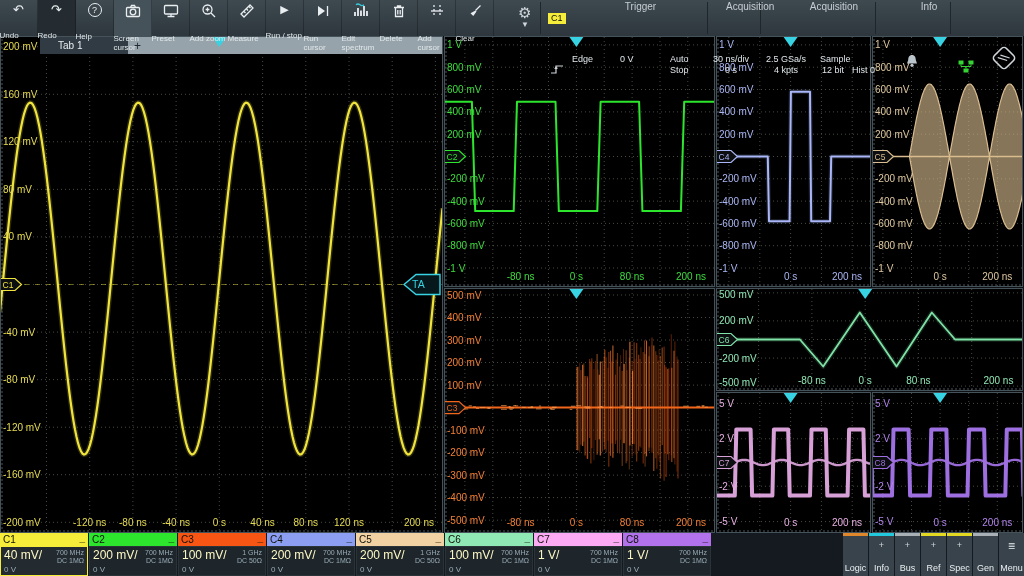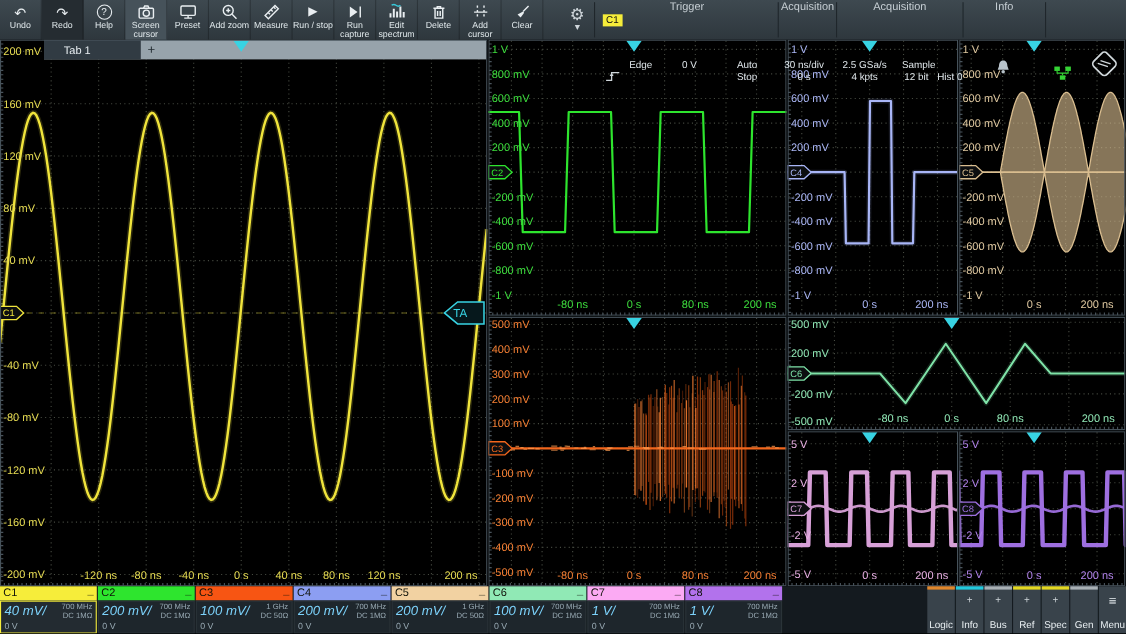--- a/index.html
+++ b/index.html
@@ -8,48 +8,48 @@
   
   .toolbar{position:absolute;left:0;top:0;width:1024px;height:36px;
            background:linear-gradient(#3e4950,#2e373d);display:flex;z-index:5;}
   .tb-btn{width:38px;height:36px;display:flex;flex-direction:column;align-items:center;
           justify-content:flex-start;padding-top:3px;box-sizing:border-box;cursor:default;
           border-right:1px solid rgba(0,0,0,0.25);}
   .tb-btn:nth-child(2){background:#252c31;}
   .tb-btn:nth-child(4){background:#46525a;}
   .tb-icon{height:16px;display:flex;align-items:center;justify-content:center;color:#e9eef1;}
   .tb-icon svg{stroke:#e9eef1;fill:none;stroke-width:1.3;}
-  .tb-label{font-size:8px;line-height:1.12;color:#dfe7ea;text-align:center;width:38px;}
+  .tb-label{font-size:8px;line-height:1.12;color:#dfe7ea;text-align:left;width:38px;margin-top:16px;}
   .glyph{font-size:13px;line-height:13px;}
   .icoq{width:12px;height:12px;border:1.2px solid #e9eef1;border-radius:50%;font-size:9px;
         line-height:12px;text-align:center;display:inline-block;}
   
   .statusbar{position:absolute;left:512px;top:0;width:512px;height:36px;z-index:6;
              color:#dfe6ea;font-size:9px;}
   .vsep{position:absolute;top:2px;bottom:2px;width:1px;background:#1f262b;}
-  .sec-h{position:absolute;top:1px;font-size:10px;color:#c6ced3;text-align:center;}
+  .sec-h{position:absolute;top:1px;font-size:10px;color:#c6ced3;text-align:center;padding-left:16px;}
   .sv{position:absolute;white-space:nowrap;margin-top:40px;}
   .c1badge{position:absolute;background:#f6ed3a;color:#111;font-size:9px;padding:0 3px;
            height:11px;line-height:11px;}
   .gear{position:absolute;left:6px;top:4px;font-size:15px;color:#cfd6db;}
   .gcaret{position:absolute;left:9px;top:20px;font-size:8px;color:#cfd6db;}
   
   #screen{position:absolute;left:0;top:0;width:1024px;height:576px;}
   #screen svg{position:absolute;}
   #screen text{font-family:"Liberation Sans",sans-serif;}
   
   .bottombar{position:absolute;left:0;top:533px;width:1024px;height:43px;background:#141a1f;
              display:flex;z-index:5;}
   .ch-cell{width:88px;margin-right:1px;display:flex;flex-direction:column;}
   .ch-head{height:13px;display:flex;justify-content:space-between;align-items:center;
            padding:0 3px;font-size:10px;color:#10130a;}
   .ch-min{margin-top:-5px;font-weight:bold;}
   .ch-body{flex:1;background:#1e262c;position:relative;border:1px solid #2a3338;box-sizing:border-box;}
   .ch-body.active{border-color:#f6ed3a;background:#232b31;}
-  .ch-scale{position:absolute;left:3px;top:1px;font-size:12px;color:#7dd3fc;font-style:italic;}
+  .ch-scale{position:absolute;left:3px;top:1px;font-size:12px;color:#fef9c3;}
   .ch-bw{position:absolute;right:3px;top:2px;text-align:right;font-size:7px;line-height:1.2;color:#9aabb5;}
   .ch-off{position:absolute;left:3px;bottom:1px;font-size:8px;color:#9aabb5;}
   .bb-group{position:absolute;right:0;top:0;height:43px;display:flex;}
   .bb-btn{width:25px;margin-left:1px;background:#39434b;position:relative;display:flex;
           flex-direction:column;align-items:center;justify-content:flex-end;
           padding-bottom:3px;box-sizing:border-box;font-size:9px;color:#e9eff2;}
   .bb-strip{position:absolute;top:0;left:0;right:0;height:3px;}
   .bb-plus{position:absolute;top:7px;font-size:9px;color:#cfd6da;}
   .bb-menu{position:absolute;top:6px;font-size:12px;color:#e9eff2;}
 </style>
@@ -497,21 +497,21 @@
         </span>
         <span class="tb-label">Run / stop</span>
       </div>
       <div class="tb-btn">
         <span class="tb-icon">
           <svg width="16" height="16">
             <path d="M3,3 L10,8 L3,13 Z" fill="#e9eef1" stroke="none"></path>
             <path d="M12.5,3 V13"></path>
           </svg>
         </span>
-        <span class="tb-label">Run capture</span>
+        <span class="tb-label">Run cursor</span>
       </div>
       <div class="tb-btn">
         <span class="tb-icon">
           <svg width="16" height="16">
             <path d="M2,13 V9 M5,13 V5 M8,13 V7.5 M11,13 V3 M14,13 V8" stroke-width="1.8"></path>
             <path d="M3,1.8 Q5,0.2 7,1.8 T11,1.8" stroke="#38c8d8"></path>
           </svg>
         </span>
         <span class="tb-label">Edit spectrum</span>
       </div>

